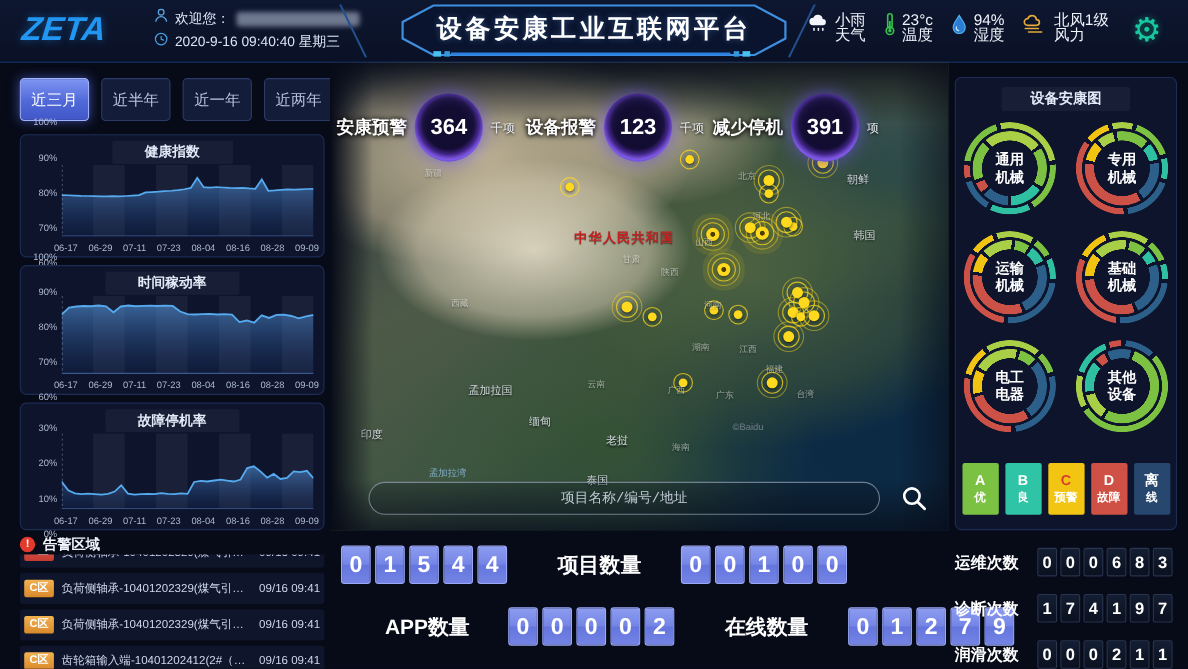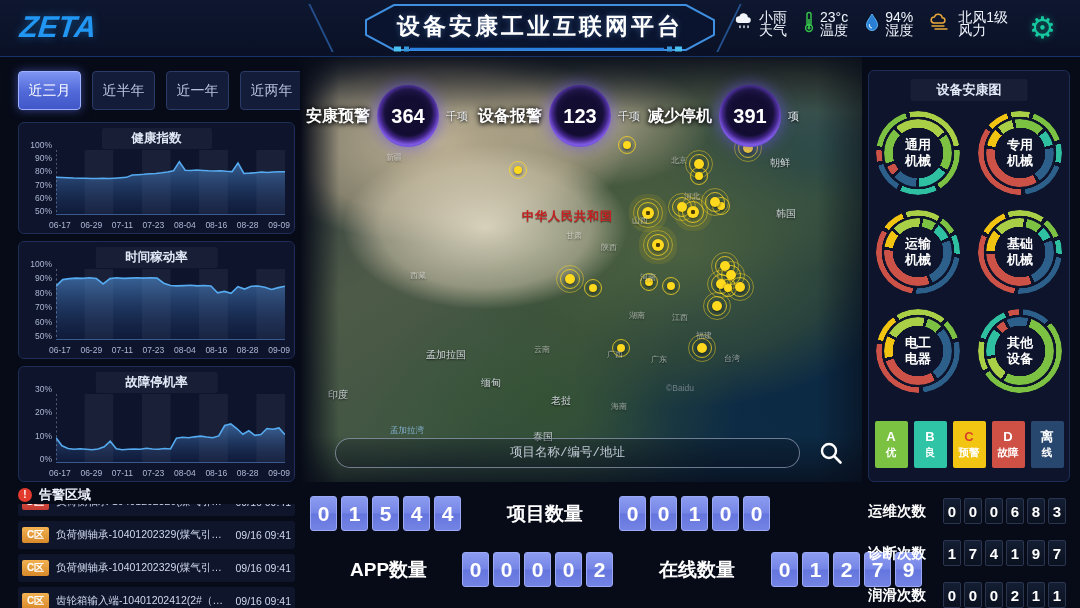--- a/index.html
+++ b/index.html
@@ -33,22 +33,22 @@
   .tbtn { width:63px; height:39px; border-radius:4px; font-size:14px; display:flex; align-items:center;
     justify-content:center; color:#b9c4e0; background:#131c38; border:1px solid #2c3a68; cursor:pointer; }
   .tbtn.active { background:linear-gradient(180deg,#7e95f2 0%,#5068d8 55%,#4157c8 100%);
     border:1px solid #9db1ff; color:#fff; box-shadow:0 0 10px rgba(90,110,230,.6); }
 
   .chart-panel { position:absolute; left:18px; width:277px; background:#0d142c;
     border:1px solid #1d2d56; border-radius:6px; }
   .panel-title { position:absolute; top:5px; left:50%; transform:translateX(-50%); font-size:12.5px;
     font-weight:bold; color:#e2eaf8; background:rgba(255,255,255,.045); padding:2px 30px;
     border-radius:2px; white-space:nowrap; }
-  .yaxis { position:absolute; left:4px; top:17px; bottom:17px; width:29px; display:flex;
-    flex-direction:column; justify-content:space-between; align-items:flex-end; font-size:8.5px; color:#aeb9d4; }
+  .yaxis { position:absolute; left:4px; top:43px; bottom:17px; width:29px; display:flex;
+    flex-direction:column; justify-content:center; align-items:flex-end; font-size:8.5px; color:#aeb9d4;gap:22px; }
   .plot { position:absolute; left:37px; right:9px; top:27px; bottom:18px; }
   .plot svg { width:100%; height:100%; display:block; }
   .xaxis { position:absolute; left:30px; right:4px; bottom:3px; display:flex;
     justify-content:space-between; font-size:8.5px; color:#aeb9d4; }
 
   
   #alert-header { position:absolute; left:18px; top:486px; display:flex; align-items:center; gap:7px;
     font-size:13px; font-weight:bold; color:#f0f4fc; }
   .excl { width:14px; height:14px; border-radius:50%; background:#e23b2d; color:#fff; font-size:10px;
     font-weight:bold; text-align:center; line-height:14px; }
@@ -155,20 +155,41 @@
   .rc-digits { display:flex; gap:3px; }
   .digit-dark { width:18px; height:26px; border-radius:2px; font-size:15px; font-weight:bold; color:#fff;
     display:flex; align-items:center; justify-content:center; border:1px solid #2a3550;
     background:linear-gradient(180deg,#141e33 0%,#0a111f 100%); }
 </style>
 </head>
 <body>
 
 <div id="header">
   <div id="logo">ZETA</div>
+  <div id="user-block">
+    <div class="u-row">
+      <span>
+        <svg width="13" height="14" viewBox="0 0 16 17">
+            <circle cx="8" cy="5" r="3.2" fill="none" stroke="#5aa8e8" stroke-width="1.4"></circle>
+            <path d="M2,15.5 a6,5.5 0 0 1 12,0" fill="none" stroke="#5aa8e8" stroke-width="1.4"></path>
+          </svg>
+      </span>
+      <span>欢迎您：</span>
+      <span class="blur-name"></span>
+    </div>
+    <div class="u-row">
+      <span>
+        <svg width="13" height="13" viewBox="0 0 16 16">
+            <circle cx="8" cy="8" r="6.4" fill="none" stroke="#4aa0e8" stroke-width="1.4"></circle>
+            <path d="M8,4.5 L8,8 L11,9.5" fill="none" stroke="#4aa0e8" stroke-width="1.3"></path>
+          </svg>
+      </span>
+      <span>2020-9-16 09:40:40 星期三</span>
+    </div>
+  </div>
   <div class="hdr-slash" style="left:320px; transform:skewX(26deg);"></div>
   <div class="hdr-slash" style="left:728px; transform:skewX(-26deg);"></div>
   <div id="title-wrap">
     <svg viewBox="0 0 352 50">
       <polygon points="30,2 322,2 350,17 350,32 322,47 30,47 2,32 2,17" fill="rgba(10,21,48,.82)" stroke="#3f8fe0" stroke-width="2"></polygon>
       <line x1="46" y1="46" x2="300" y2="46" stroke="#2a7fe0" stroke-width="2.4"></line>
       <rect x="30" y="43.5" width="7" height="5" fill="#49c0f0"></rect>
       <rect x="40" y="43.5" width="5" height="5" fill="#3598dd"></rect>
       <rect x="303" y="43.5" width="5" height="5" fill="#3598dd"></rect>
       <rect x="311" y="43.5" width="7" height="5" fill="#49c0f0"></rect>

